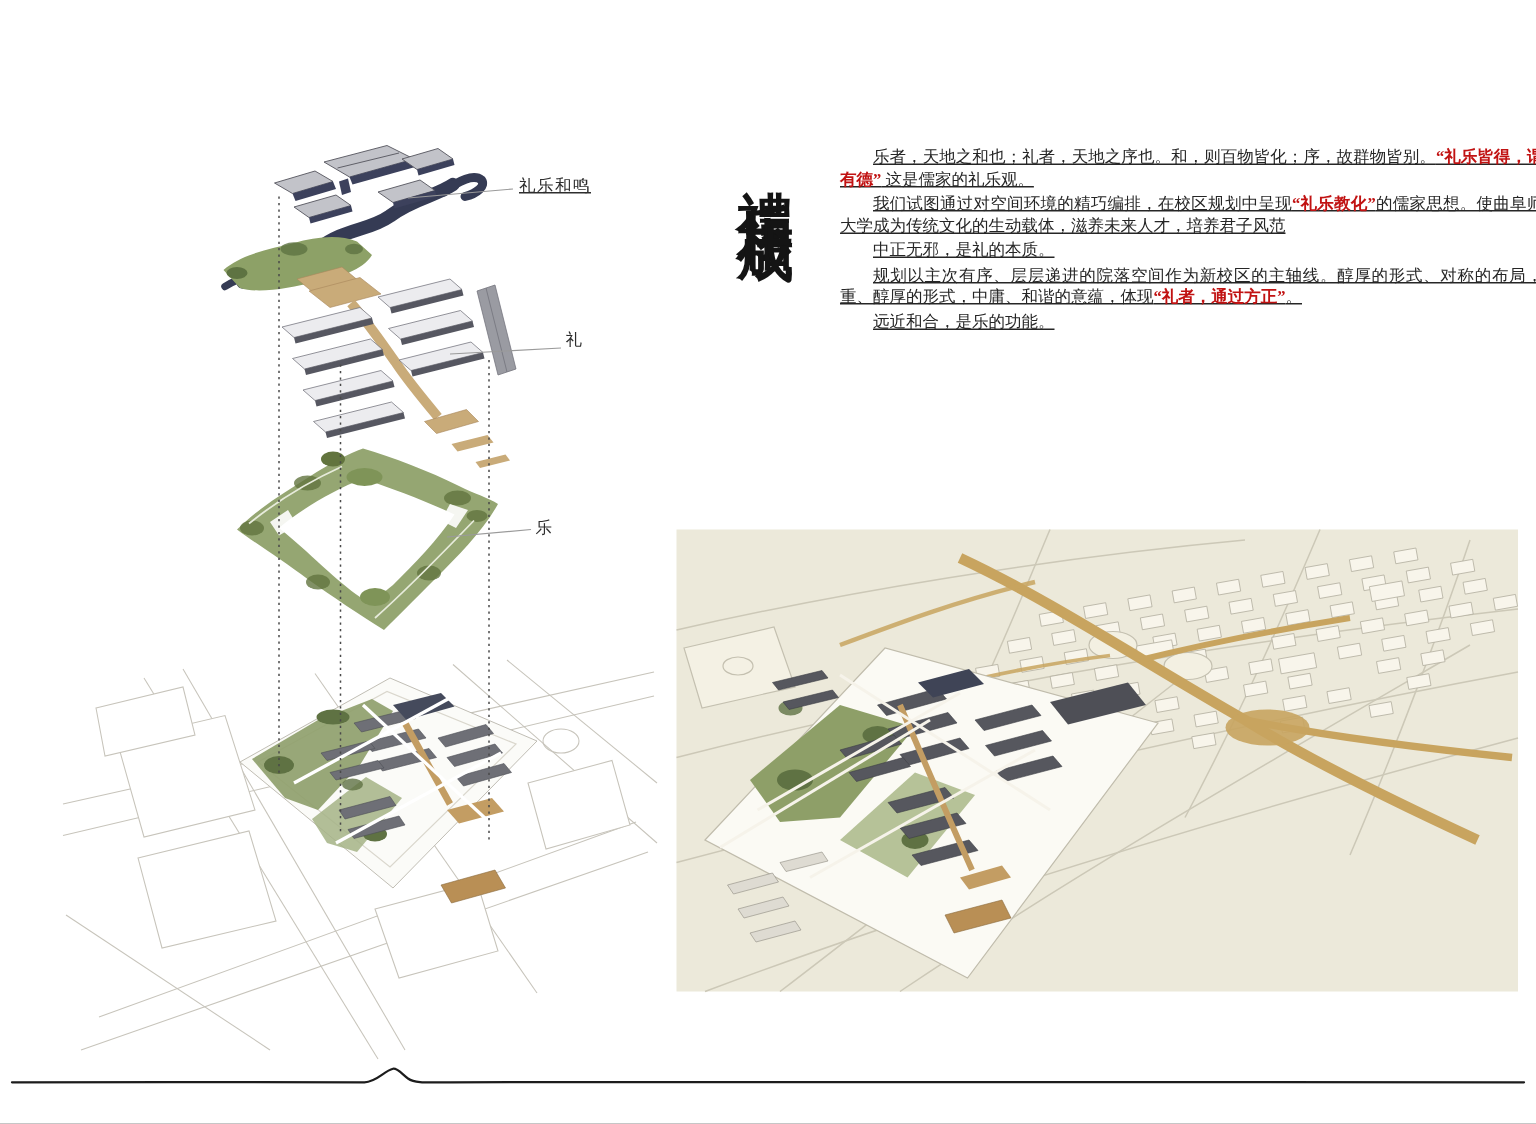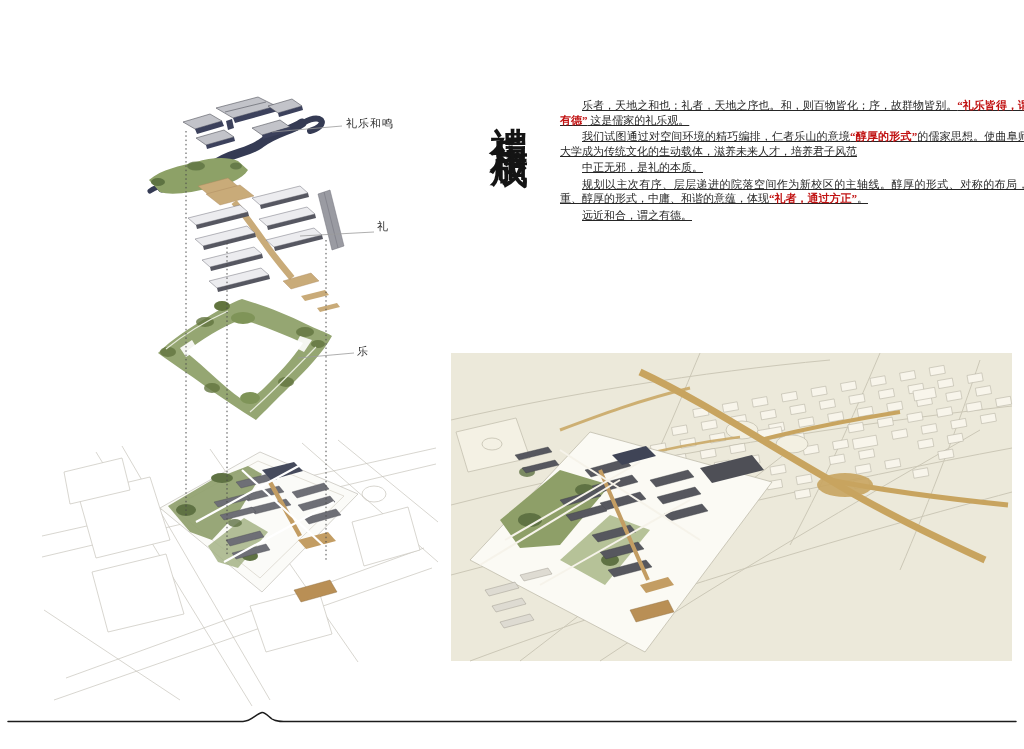--- a/index.html
+++ b/index.html
@@ -312,25 +312,25 @@
           <path d="M560,450 L700,540"></path>
           <path d="M480,565 L620,480"></path>
       </g>
     </g>
 
     <path d="M8,721.5 C80,721 180,722 243,721.5 C251,721.5 256,714 262,712.5 C265,712 268,716 272,719 C277,722.5 286,721.5 300,721.5 C500,722 800,721 1016,721.5" fill="none" stroke="#1c1c1c" stroke-width="1.5" stroke-linecap="round"></path>
   </svg>
 
   <div class="title">禮乐相成</div>
 
-  <div class="dlabel" style="left:346px;top:116px;">礼乐和鸣</div>
+  <div class="dlabel" style="left:346px;top:116px;text-decoration:underline;">礼乐和鸣</div>
   <div class="dlabel" style="left:377px;top:219px;">礼</div>
   <div class="dlabel" style="left:357px;top:344px;">乐</div>
 
   <div class="article">
     <p class="para"><span>乐者，天地之和也；礼者，天地之序也。和，则百物皆化；序，故群物皆别。</span><span class="red">“礼乐皆得，谓之有德”</span><span> 这是儒家的礼乐观。</span></p>
-    <p class="para"><span>我们试图通过对空间环境的精巧编排，仁者乐山的意境</span><span class="red">“醇厚的形式”</span><span>的儒家思想。使曲阜师范大学成为传统文化的生动载体，滋养未来人才，培养君子风范</span></p>
+    <p class="para"><span>我们试图通过对空间环境的精巧编排，在校区规划中呈现</span><span class="red">“礼乐教化”</span><span>的儒家思想。使曲阜师范大学成为传统文化的生动载体，滋养未来人才，培养君子风范</span></p>
     <p class="para gap"><span>中正无邪，是礼的本质。</span></p>
     <p class="para"><span>规划以主次有序、层层递进的院落空间作为新校区的主轴线。醇厚的形式、对称的布局，庄重、醇厚的形式，中庸、和谐的意蕴，体现</span><span class="red">“礼者，通过方正”</span><span>。</span></p>
-    <p class="para gap"><span>远近和合，谓之有德。</span></p>
+    <p class="para gap"><span>远近和合，是乐的功能。</span></p>
   </div>
 
 </div>
 
 </body></html>

